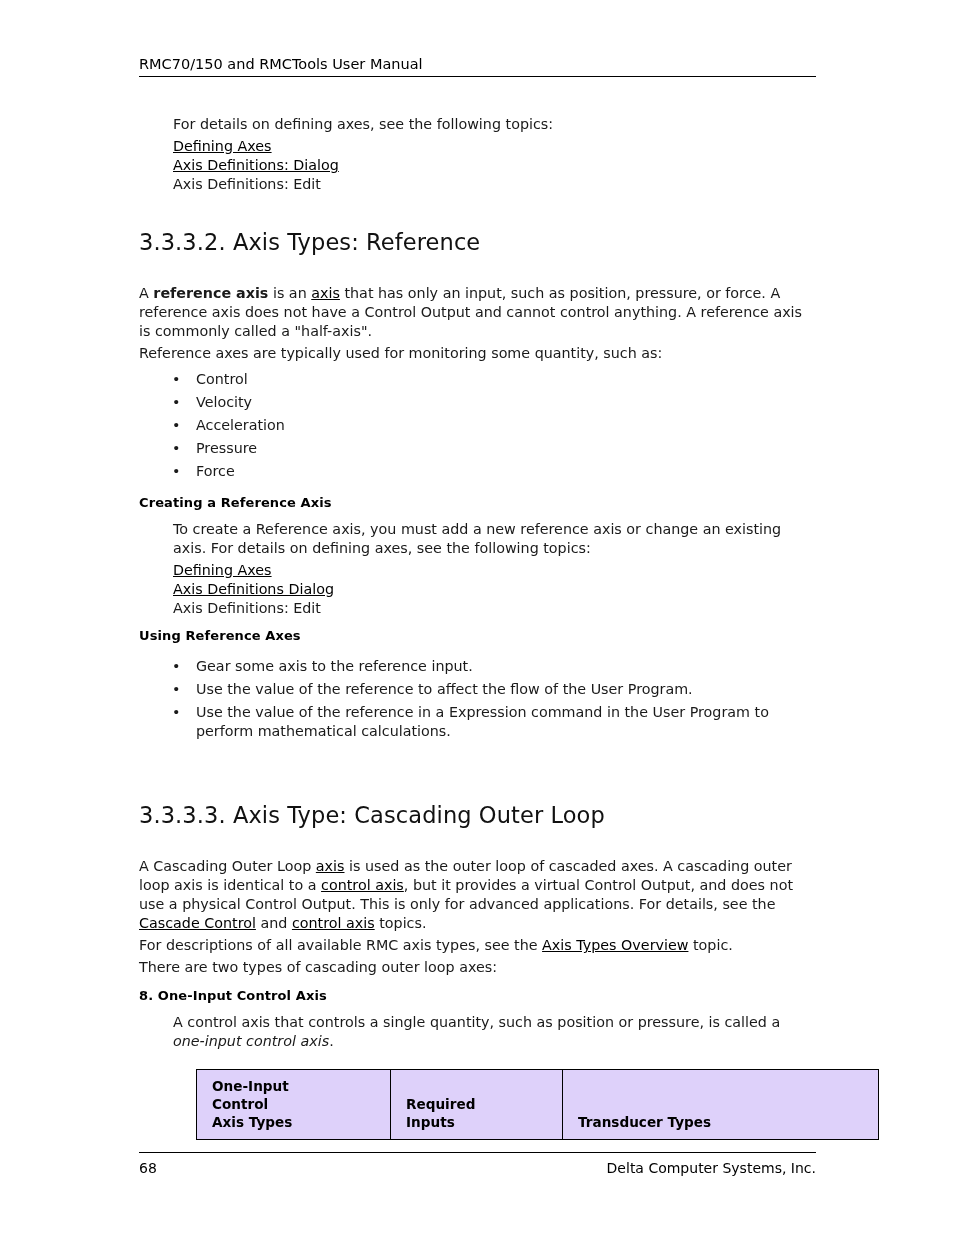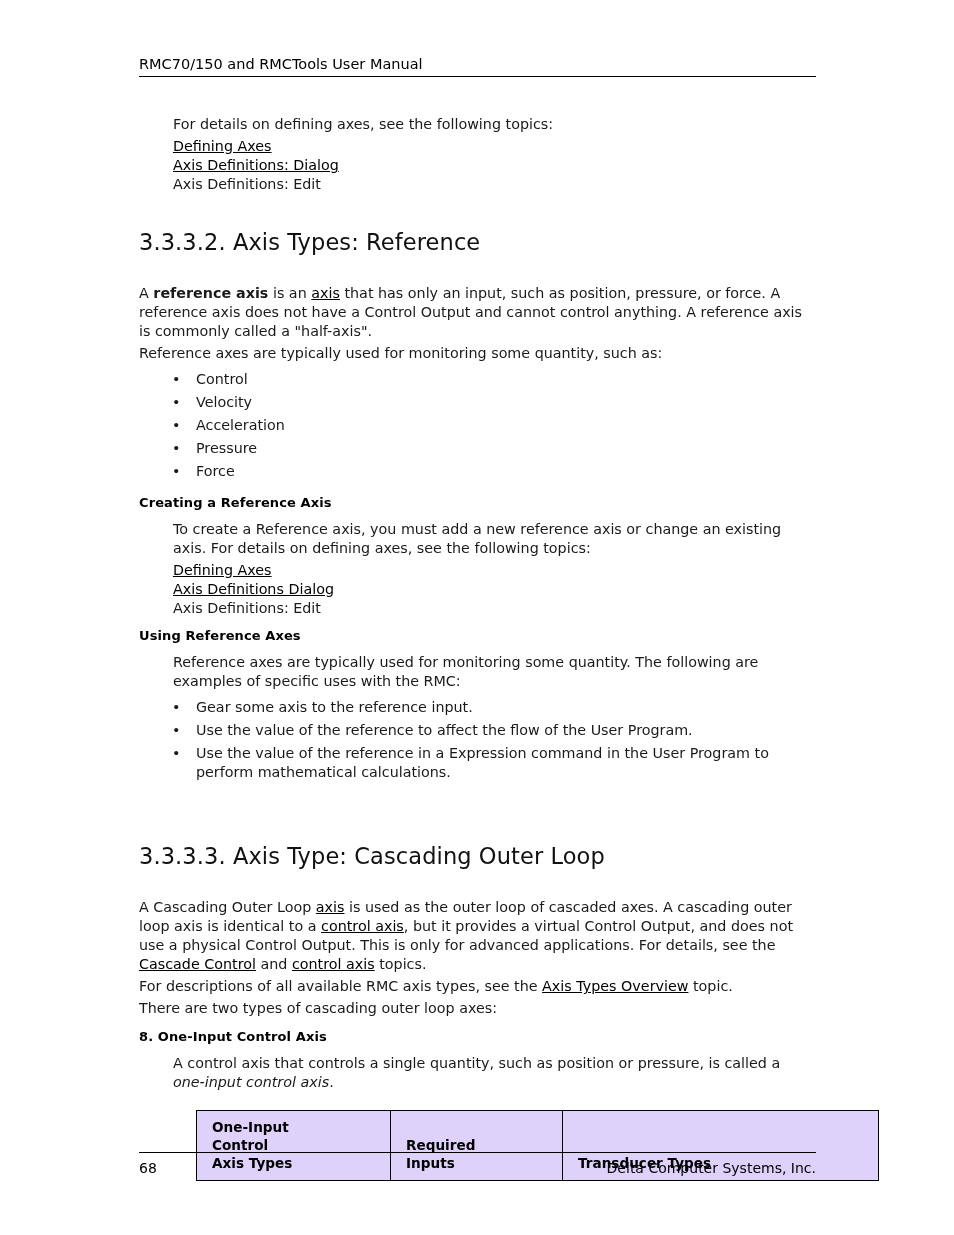--- a/index.html
+++ b/index.html
@@ -232,23 +232,20 @@
       <div class="body-text para-tight"><span class="link">Axis Definitions Dialog</span></div>
       <div class="body-text">Axis Definitions: Edit</div>
     </div>
 
     <div class="sp-8"></div>
 
     <h2 class="sub-heading">Using Reference Axes</h2>
 
     <div class="sp-8"></div>
 
-    <div class="indent-block">
-      <div class="body-text para">Reference axes are typically used for monitoring some quantity. The following are examples of specific uses with the RMC:</div>
-    </div>
 
     <div class="sp-4"></div>
 
     <ul class="bullets">
       <li><span class="dot">•</span><span>Gear some axis to the reference input.</span></li>
       <li><span class="dot">•</span><span>Use the value of the reference to affect the flow of the User Program.</span></li>
       <li><span class="dot">•</span><span>Use the value of the reference in a Expression command in the User Program to perform mathematical calculations.</span></li>
     </ul>
 
     <div class="sp-34"></div>

